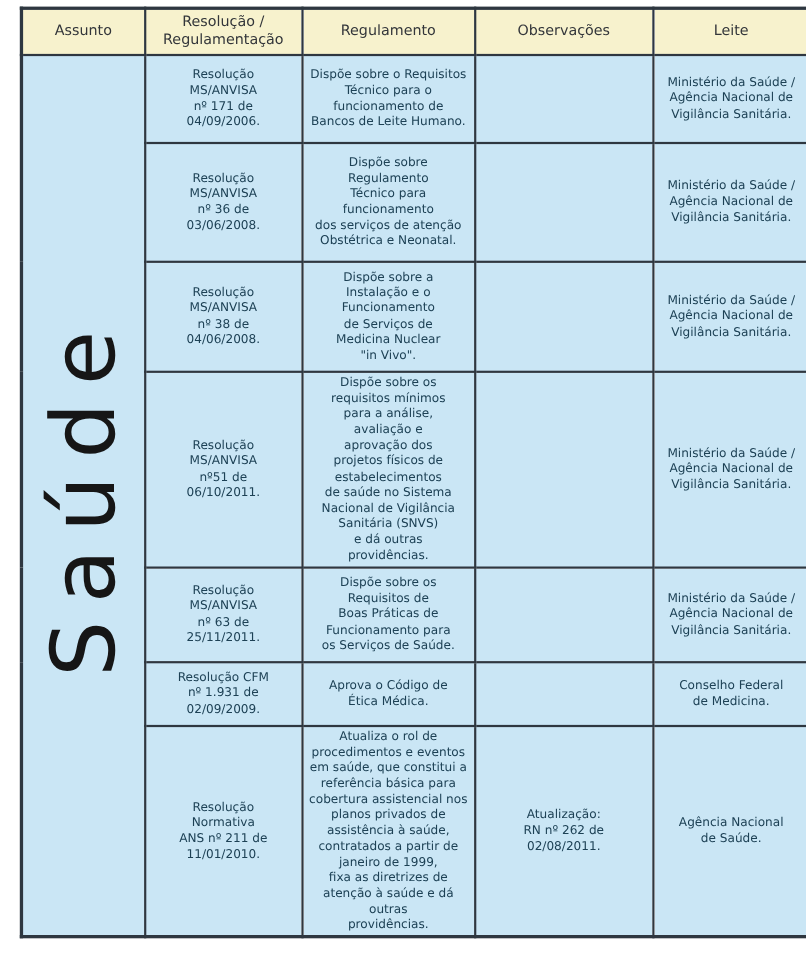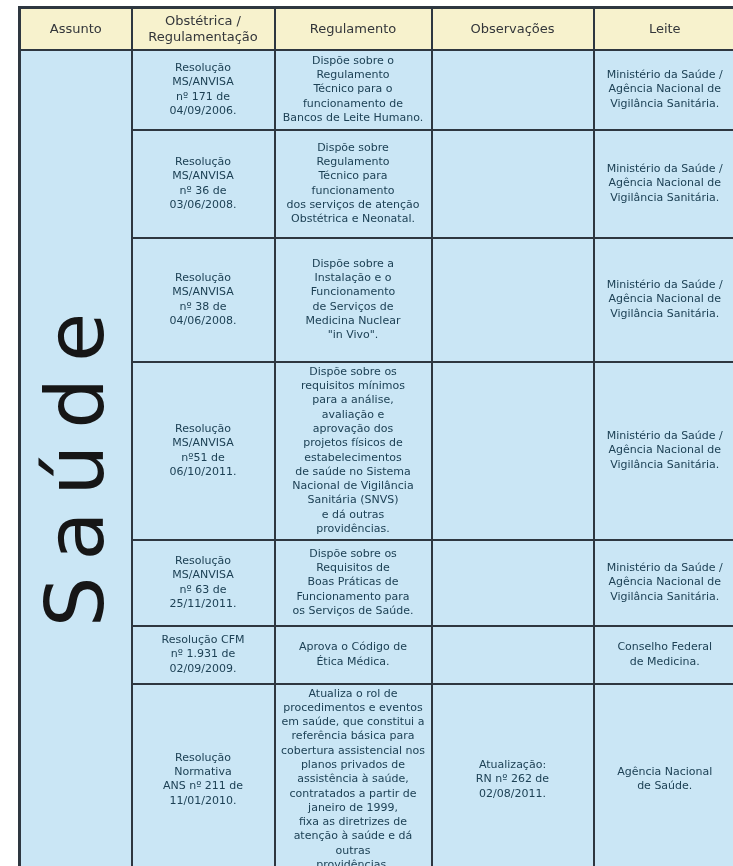--- a/index.html
+++ b/index.html
@@ -41,21 +41,21 @@
   }
   .doc-table td{
     background:var(--cell-bg);
     color:var(--text);
     font-size:11px;
     line-height:1.3;
     padding:2px 3px;
   }
   tr.row-1 td{height:80px;}
   tr.row-2 td{height:108px;text-align:center;}
-  tr.row-3 td{height:124px;}
+  tr.row-3 td{height:100px;}
   tr.row-4 td{height:178px;}
   tr.row-5 td{height:86px;}
   tr.row-6 td{height:58px;}
   tr.row-7 td{height:160px;}
   td.subject-cell{
     vertical-align:middle;
     text-align:center;
     padding:0;
   }
   .subject-wrap{
@@ -79,39 +79,39 @@
   <colgroup>
     <col style="width:112px">
     <col style="width:143px">
     <col style="width:157px">
     <col style="width:162px">
     <col style="width:143px">
   </colgroup>
   <thead>
     <tr>
       <th>Assunto</th>
-      <th>Obstétrica /
+      <th>Resolução /
 Regulamentação</th>
       <th>Regulamento</th>
       <th>Observações</th>
       <th>Leite</th>
     </tr>
   </thead>
   <tbody>
     <tr class="row-1">
       <td class="subject-cell" rowspan="7">
         <div class="subject-wrap">
           <span class="subject-text">Saúde</span>
         </div>
       </td>
       <td>Resolução
 MS/ANVISA
 nº 171 de
 04/09/2006.</td>
-      <td>Dispõe sobre o Regulamento
+      <td>Dispõe sobre o Requisitos
 Técnico para o
 funcionamento de
 Bancos de Leite Humano.</td>
       <td></td>
       <td>Ministério da Saúde /
 Agência Nacional de
 Vigilância  Sanitária.</td>
     </tr>
     <tr class="row-2">
       <td>Resolução

